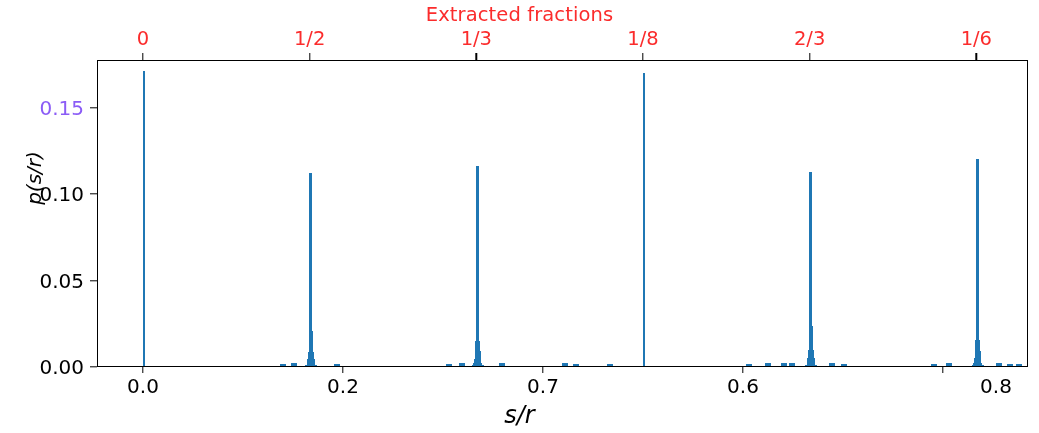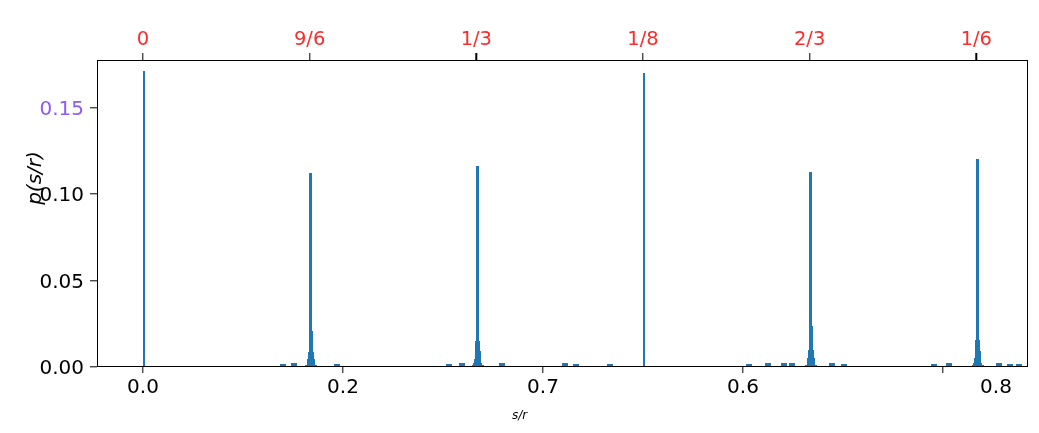--- a/index.html
+++ b/index.html
@@ -86,21 +86,21 @@
     transform: translateX(-50%);
     white-space: nowrap;
   }
   .xlabel {
     position: absolute;
     left: 0;
     top: 403px;
     width: 1039px;
     text-align: center;
     color: #000000;
-    font-size: 12px;
+    font-size: 24px;
     font-style: italic;
     line-height: 24px;
   }
   
   .y-tick-mark {
     position: absolute;
     left: 90px;
     width: 7px;
     height: 1.4px;
     background: #000000;
@@ -130,25 +130,26 @@
     position: absolute;
     bottom: 0;
     background: #1f77b4;
   }
 </style>
 </head>
 <body>
 
 <div id="figure">
 
+  <div class="top-axis-title">Extracted fractions</div>
 
   <div id="top-ticks">
       <div class="top-tick-label" style="left: 143px;">0</div>
       <div class="top-tick-mark" style="left: 143px;"></div>
-      <div class="top-tick-label" style="left: 309.67px;">9/6</div>
+      <div class="top-tick-label" style="left: 309.67px;">1/2</div>
       <div class="top-tick-mark" style="left: 309.67px;"></div>
       <div class="top-tick-label" style="left: 476.33px;">1/3</div>
       <div class="top-tick-mark" style="left: 476.33px;"></div>
       <div class="top-tick-label" style="left: 643px;">1/8</div>
       <div class="top-tick-mark" style="left: 643px;"></div>
       <div class="top-tick-label" style="left: 809.67px;">2/3</div>
       <div class="top-tick-mark" style="left: 809.67px;"></div>
       <div class="top-tick-label" style="left: 976.33px;">1/6</div>
       <div class="top-tick-mark" style="left: 976.33px;"></div>
     </div>

